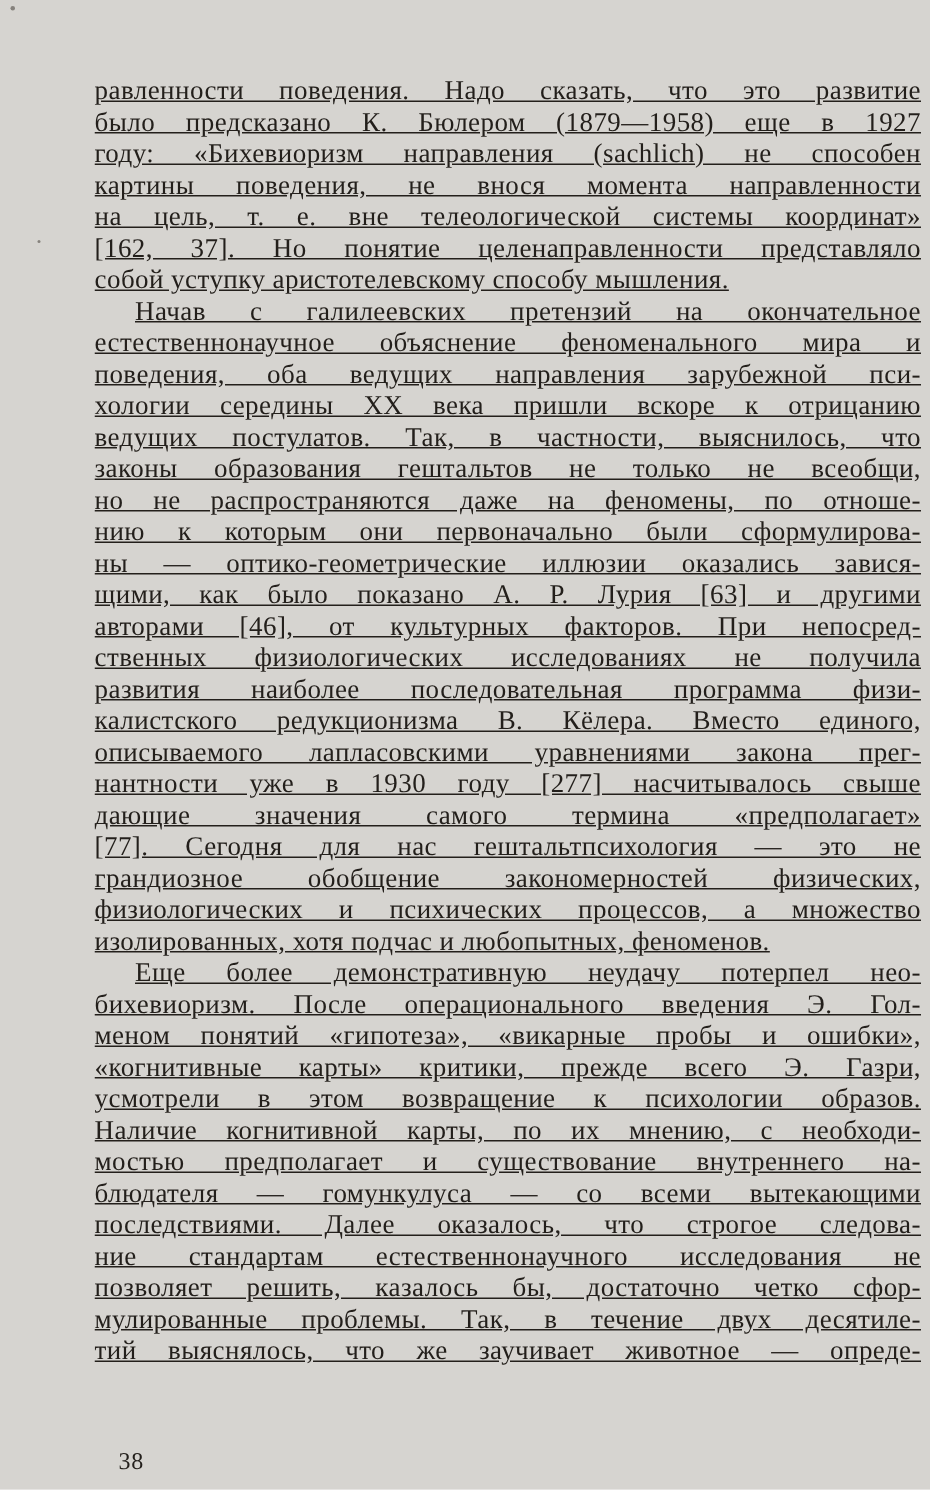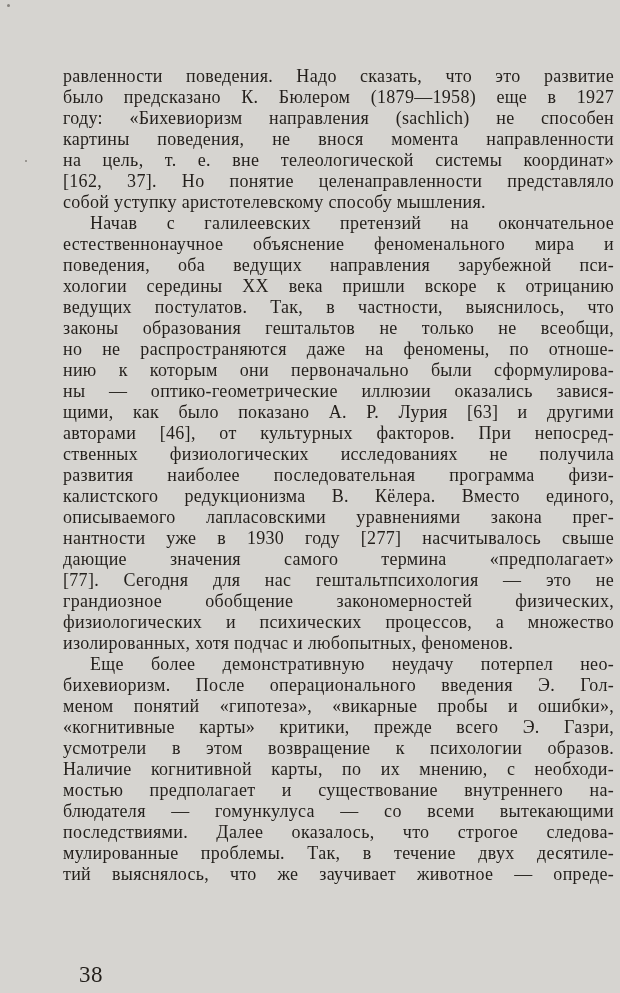--- a/index.html
+++ b/index.html
@@ -10,23 +10,24 @@
     position: relative;
     width: 620px;
     height: 993px;
     background: #d6d4d0;
     overflow: hidden;
     font-family: "Liberation Serif", "DejaVu Serif", serif;
   }
   .text-block {
     position: absolute;
     left: 63px;
-    top: 66px;
+    top: 50px;
     width: 551px;
     color: #231f1b;
+    text-decoration: underline;
   }
   .line {
     font-size: 18px;
     line-height: 21px;
     height: 21px;
     letter-spacing: 0.3px;
     text-align: justify;
     text-align-last: justify;
     white-space: nowrap;
     overflow: hidden;
@@ -34,21 +35,21 @@
   .line.ind {
     text-indent: 27px;
   }
   .line.end {
     text-align-last: left;
   }
   .page-number {
     position: absolute;
     left: 79px;
     top: 964px;
-    font-size: 23px;
+    font-size: 16px;
     line-height: 22px;
     color: #231f1b;
     letter-spacing: 0.5px;
     text-align: right;
   }
   .speck {
     position: absolute;
     background: #5a5650;
     border-radius: 50%;
     opacity: 0.65;
@@ -93,17 +94,19 @@
       <div class="line end">изолированных, хотя подчас и любопытных, феноменов.</div>
       <div class="line ind">Еще более демонстративную неудачу потерпел нео-</div>
       <div class="line">бихевиоризм. После операционального введения Э. Гол-</div>
       <div class="line">меном понятий «гипотеза», «викарные пробы и ошибки»,</div>
       <div class="line">«когнитивные карты» критики, прежде всего Э. Газри,</div>
       <div class="line">усмотрели в этом возвращение к психологии образов.</div>
       <div class="line">Наличие когнитивной карты, по их мнению, с необходи-</div>
       <div class="line">мостью предполагает и существование внутреннего на-</div>
       <div class="line">блюдателя — гомункулуса — со всеми вытекающими</div>
       <div class="line">последствиями. Далее оказалось, что строгое следова-</div>
+      <div class="line">ние стандартам естественнонаучного исследования не</div>
+      <div class="line">позволяет решить, казалось бы, достаточно четко сфор-</div>
       <div class="line">мулированные проблемы. Так, в течение двух десятиле-</div>
       <div class="line">тий выяснялось, что же заучивает животное — опреде-</div>
     </div>
   <div class="page-number">38</div>
 </div>
 
 </body></html>

